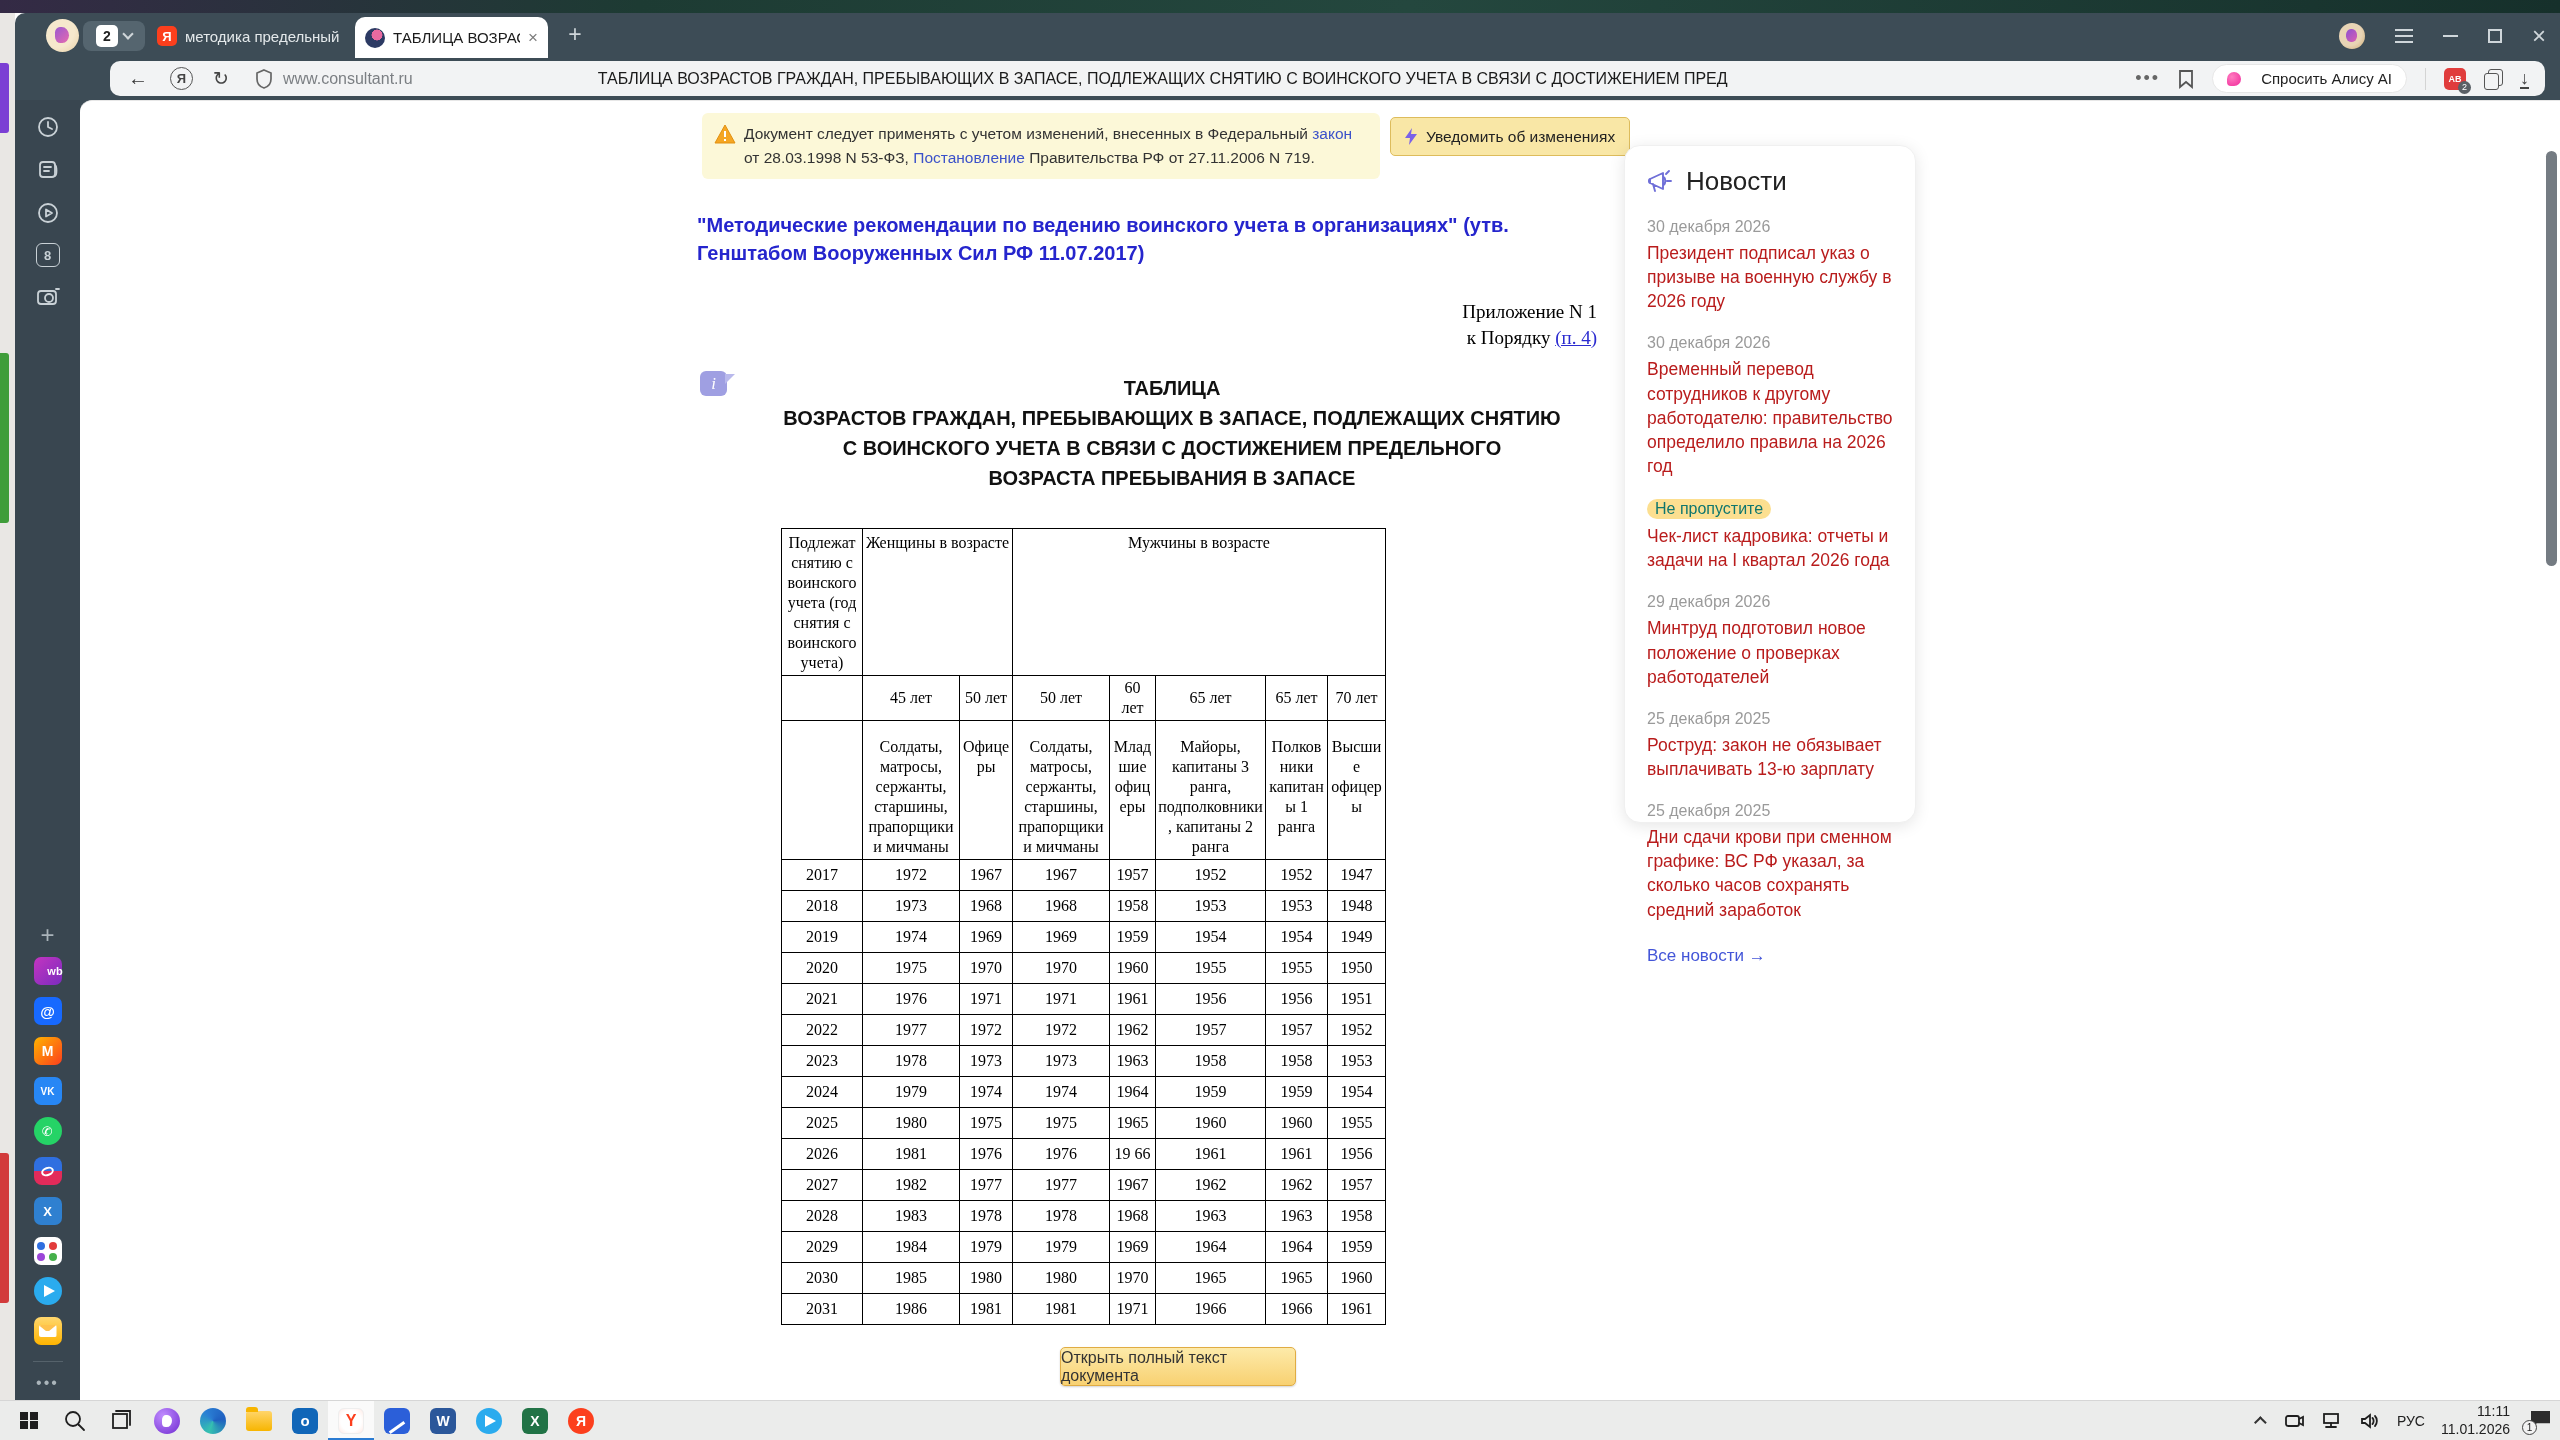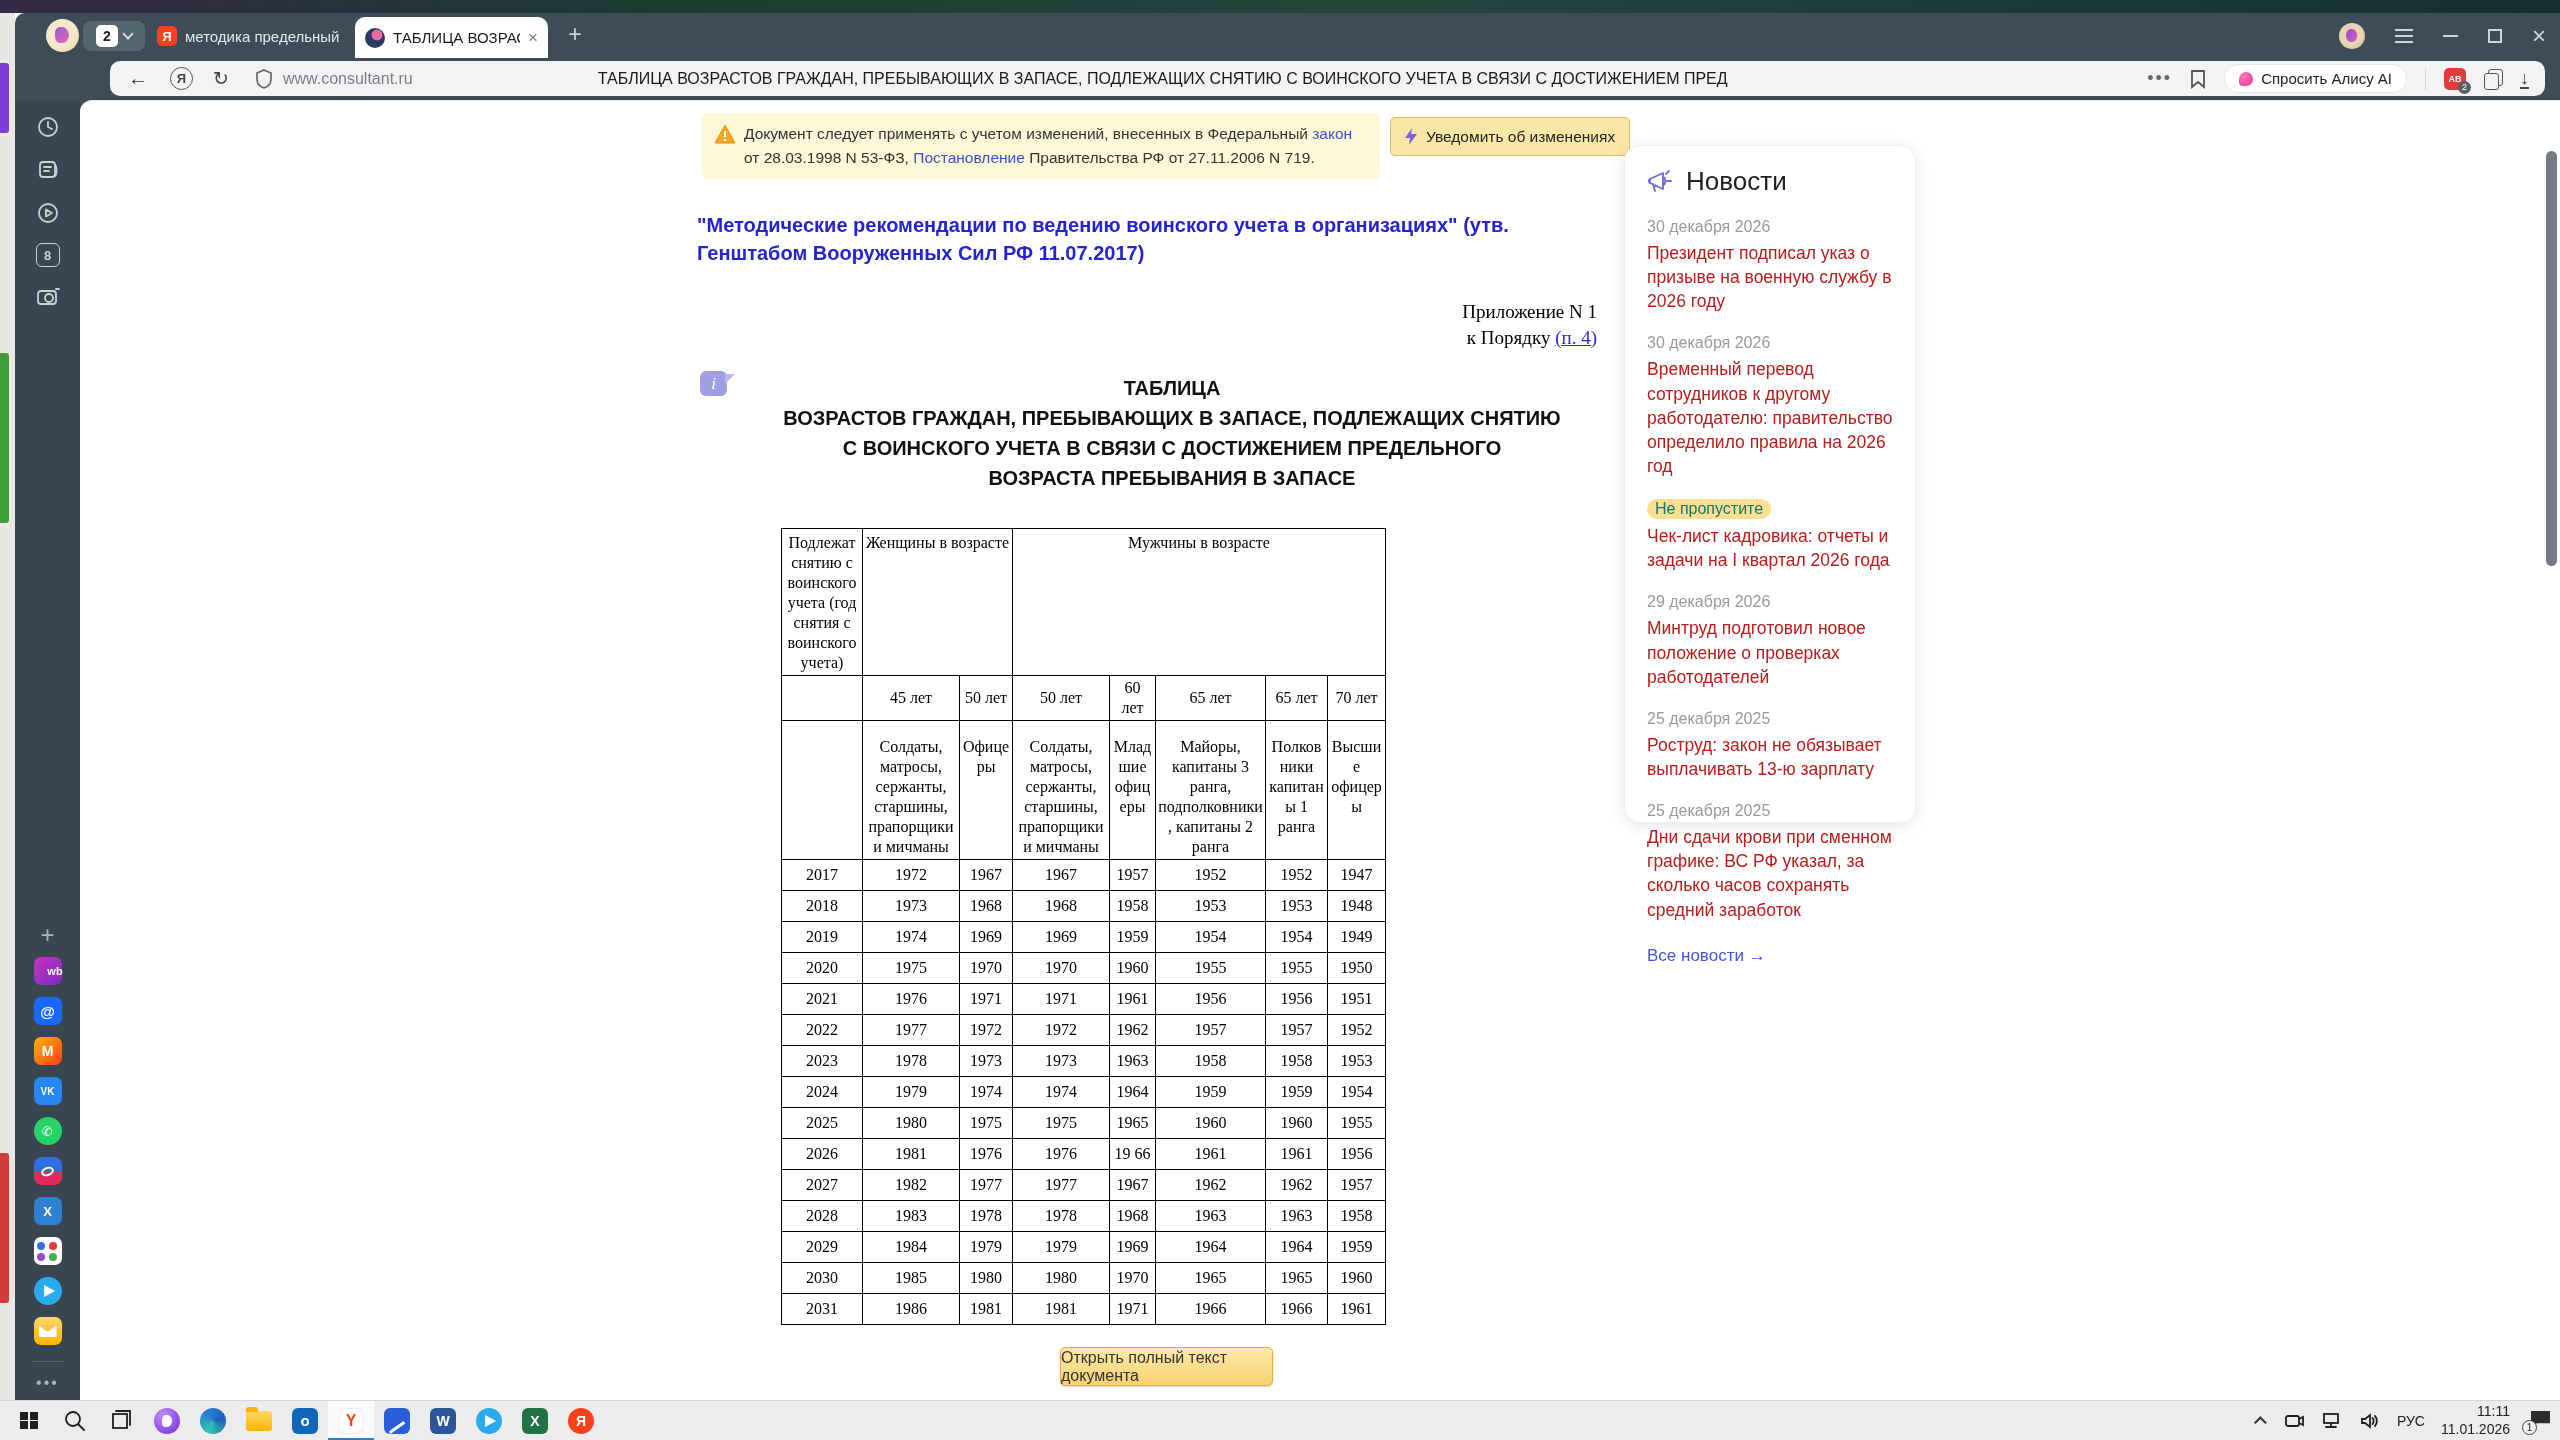--- a/index.html
+++ b/index.html
@@ -61,21 +61,21 @@
   .ob-back { margin-left:18px; font-size:20px; color:#333; cursor:pointer; }
   .ob-ya { margin-left:22px; width:23px; height:23px; border-radius:50%; border:1.5px solid #555;
     display:flex; align-items:center; justify-content:center; font-size:13px; font-weight:bold; color:#444; cursor:pointer;}
   .ob-refresh { margin-left:20px; font-size:19px; color:#444; cursor:pointer; }
   .ob-shield { margin-left:26px; flex:none; }
   .ob-url { margin-left:10px; color:#7b7f83; white-space:nowrap; }
   .ob-title { margin-left:185px; color:#1a1a1a; white-space:nowrap; overflow:hidden; max-width:1130px; }
   .ob-right { margin-left:auto; display:flex; align-items:center; gap:18px; padding-right:16px; }
   .ob-dots { color:#666; font-size:18px; letter-spacing:2px; cursor:pointer; }
   .alice-pill { height:29px; background:#fff; border:1px solid #e6e6e6; border-radius:15px;
-    display:flex; align-items:center; gap:8px; padding:0 14px; cursor:pointer; }
+    display:flex; align-items:center; gap:20px; padding:0 14px; cursor:pointer; }
   .alice-blob { width:14px; height:14px; border-radius:50% 50% 50% 4px;
     background:radial-gradient(circle at 35% 35%, #ff7cc0, #f0289a); }
   .alice-label { font-size:15px; color:#222; white-space:nowrap; }
   .ob-sep { width:1px; height:22px; background:#d4d4d4; }
   .ext-adblock { position:relative; width:22px; height:22px; background:#e03c3c; border-radius:5px;
     color:#fff; font-size:9px; font-weight:bold; display:flex; align-items:center; justify-content:center; cursor:pointer;}
   .ext-badge { position:absolute; right:-5px; bottom:-4px; width:13px; height:13px; border-radius:50%;
     background:#5a6066; color:#fff; font-size:9px; font-weight:normal; display:flex; align-items:center; justify-content:center; }
   .ext-cards { position:relative; width:18px; height:20px; cursor:pointer; }
   .ext-cards::before, .ext-cards::after { content:""; position:absolute; width:13px; height:15px;
@@ -160,21 +160,21 @@
     padding:20px 22px; }
   .news-header { display:flex; align-items:center; gap:11px; }
   .news-title { font-size:26px; color:#222; }
   .news-item { margin-top:21px; cursor:pointer; }
   .news-date { font-size:16px; color:#9a9a9a; }
   .news-badge { display:inline-block; background:#fcdf90; border-radius:10px; padding:1px 8px;
     font-size:16px; color:#0f766e; }
   .news-text { font-size:17.5px; color:#b91c1c; line-height:1.38; margin-top:5px; }
   .news-all { margin-top:24px; font-size:17px; color:#4355d8; cursor:pointer; }
 
-  .open-btn { position:absolute; left:980px; top:1246px; width:213px; height:39px;
+  .open-btn { position:absolute; left:980px; top:1246px; width:236px; height:39px;
     background:linear-gradient(#fdeaa9,#f8d172); border:1px solid #e0ac43; border-radius:5px;
     box-shadow:0 1px 2px rgba(0,0,0,0.18); font-size:16px; color:#333;
     display:flex; align-items:center; justify-content:center; cursor:pointer; }
 
   .scrollbar { position:absolute; right:3px; top:6px; width:11px; bottom:6px; }
   .scroll-thumb { position:absolute; top:44px; height:415px; width:11px; background:#747b82; border-radius:6px; cursor:pointer; }
 
   
   .taskbar { position:absolute; left:0; bottom:0; width:2560px; height:40px; background:#ebeceb;
     border-top:1px solid #d6d6d6; display:flex; align-items:center; padding-left:6px; }

